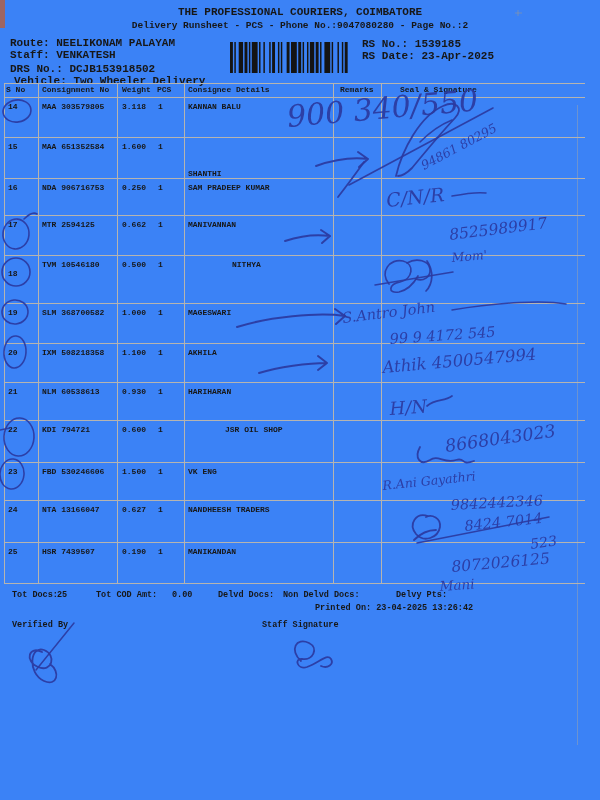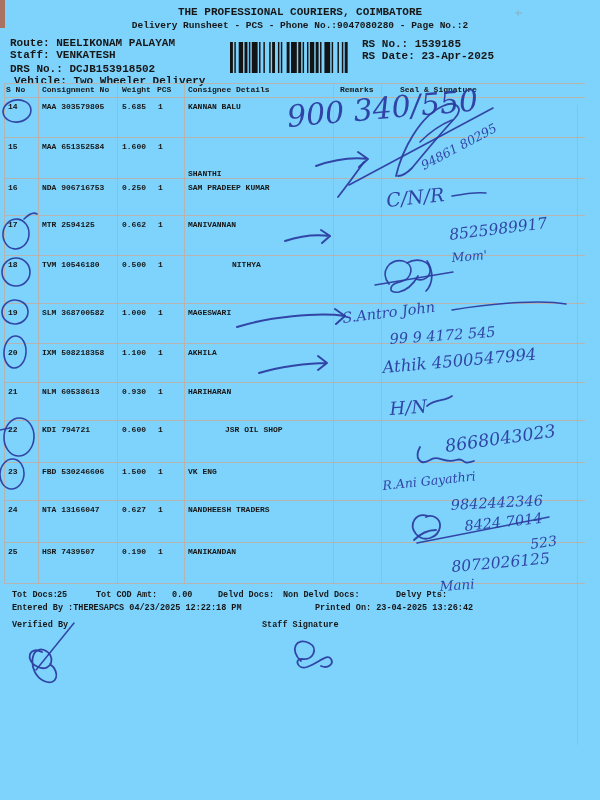--- a/index.html
+++ b/index.html
@@ -1,16 +1,16 @@
 <!DOCTYPE html>
 <html><head>
 <meta charset="utf-8">
 <style>
   html,body{margin:0;padding:0;background:#e9e9e7;}
-  .page{position:relative;width:600px;height:800px;background:#7dd3fc;overflow:hidden;
+  .page{position:relative;width:600px;height:800px;background:#3b82f6;overflow:hidden;
         font-family:"Liberation Mono","DejaVu Sans Mono",monospace;color:#171717;}
   .t{position:absolute;font-weight:bold;white-space:pre;line-height:1;}
   .fs11{font-size:11px;}
   .fs95{font-size:9.5px;}
   .fs9{font-size:11px;}
   .fs85{font-size:8.5px;}
   .fs8{font-size:8px;}
   .ctr{left:0;width:600px;text-align:center;}
   .hl{position:absolute;left:4px;width:581px;height:1px;background:#b6b4b0;}
   .vl{position:absolute;width:1px;background:#b6b4b0;top:83px;height:500px;}
@@ -93,21 +93,21 @@
       <div class="hl" style="top: 583px;"></div>
       <div class="vl" style="left: 4px;"></div>
       <div class="vl" style="left: 38px;"></div>
       <div class="vl" style="left: 117px;"></div>
       <div class="vl" style="left: 184px;"></div>
       <div class="vl" style="left: 333px;"></div>
       <div class="vl" style="left: 381px;"></div>
       <div>
         <div class="t cell" style="left: 8px; top: 103px;">14</div>
         <div class="t cell" style="left: 42px; top: 103px;">MAA 303579805</div>
-        <div class="t cell" style="left: 122px; top: 103px;">5.685</div>
+        <div class="t cell" style="left: 122px; top: 103px;">3.118</div>
         <div class="t cell" style="left: 158px; top: 103px;">1</div>
         <div class="t cell" style="left: 188px; top: 103px;">KANNAN BALU</div>
       </div>
       <div>
         <div class="t cell" style="left: 8px; top: 143px;">15</div>
         <div class="t cell" style="left: 42px; top: 143px;">MAA 651352584</div>
         <div class="t cell" style="left: 122px; top: 143px;">1.600</div>
         <div class="t cell" style="left: 158px; top: 143px;">1</div>
         <div class="t cell" style="left: 188px; top: 143px; margin-top: 27px;">SHANTHI</div>
       </div>
@@ -119,21 +119,21 @@
         <div class="t cell" style="left: 188px; top: 184px;">SAM PRADEEP KUMAR</div>
       </div>
       <div>
         <div class="t cell" style="left: 8px; top: 221px;">17</div>
         <div class="t cell" style="left: 42px; top: 221px;">MTR 2594125</div>
         <div class="t cell" style="left: 122px; top: 221px;">0.662</div>
         <div class="t cell" style="left: 158px; top: 221px;">1</div>
         <div class="t cell" style="left: 188px; top: 221px;">MANIVANNAN</div>
       </div>
       <div>
-        <div class="t cell" style="left: 8px; top: 261px;">18</div>
+        <div class="t cell" style="left: 8px; top: 270px;">18</div>
         <div class="t cell" style="left: 42px; top: 261px;">TVM 10546180</div>
         <div class="t cell" style="left: 122px; top: 261px;">0.500</div>
         <div class="t cell" style="left: 158px; top: 261px;">1</div>
         <div class="t cell" style="left: 188px; top: 261px; padding-left: 44px;">NITHYA</div>
       </div>
       <div>
         <div class="t cell" style="left: 8px; top: 309px;">19</div>
         <div class="t cell" style="left: 42px; top: 309px;">SLM 368700582</div>
         <div class="t cell" style="left: 122px; top: 309px;">1.000</div>
         <div class="t cell" style="left: 158px; top: 309px;">1</div>
@@ -183,21 +183,20 @@
       </div>
     </div>
 
   <div class="t fs85" style="left:12px;top:591px;">Tot Docs:</div>
   <div class="t fs85" style="left:57px;top:591px;">25</div>
   <div class="t fs85" style="left:96px;top:591px;">Tot COD Amt:</div>
   <div class="t fs85" style="left:172px;top:591px;">0.00</div>
   <div class="t fs85" style="left:218px;top:591px;">Delvd Docs:</div>
   <div class="t fs85" style="left:283px;top:591px;">Non Delvd Docs:</div>
   <div class="t fs85" style="left:396px;top:591px;">Delvy Pts:</div>
-  <div class="t fs85" style="left:12px;top:604px;">Entered By :THERESAPCS 04/23/2025 12:22:18 PM</div>
   <div class="t fs85" style="left:315px;top:604px;">Printed On: 23-04-2025 13:26:42</div>
   <div class="t fs85" style="left:12px;top:621px;">Verified By</div>
   <div class="t fs85" style="left:262px;top:621px;">Staff Signature</div>
 
   <svg width="600" height="800" style="position:absolute;left:0;top:0;pointer-events:none;">
 
     <ellipse class="stroke" stroke-width="1.6" cx="17" cy="111" rx="14" ry="11" transform="rotate(-8 17 111)"></ellipse>
     <ellipse class="stroke" stroke-width="1.6" cx="16" cy="234" rx="13" ry="15" transform="rotate(6 16 234)"></ellipse>
     <path class="stroke" stroke-width="1.6" d="M24,219 C29,214 34,212 37,214"></path>
     <ellipse class="stroke" stroke-width="1.6" cx="16" cy="272" rx="14" ry="14"></ellipse>

